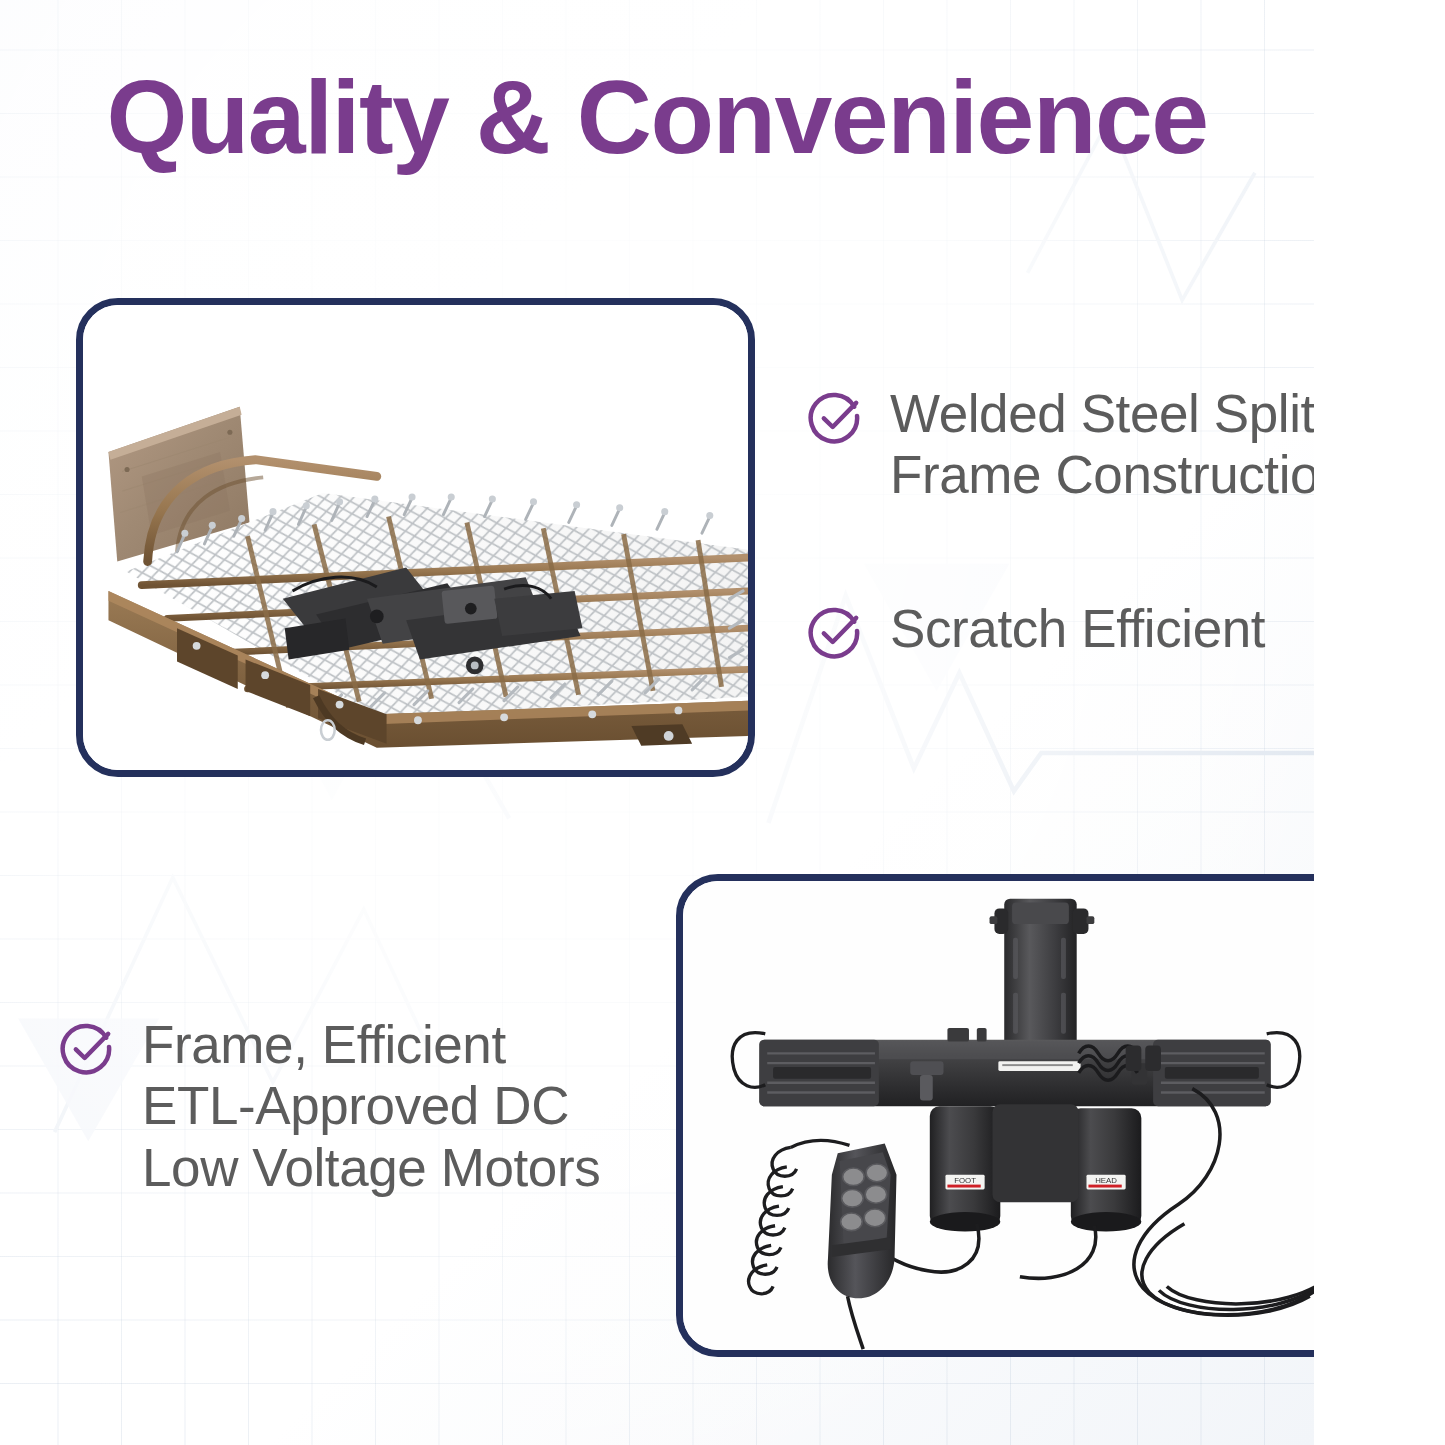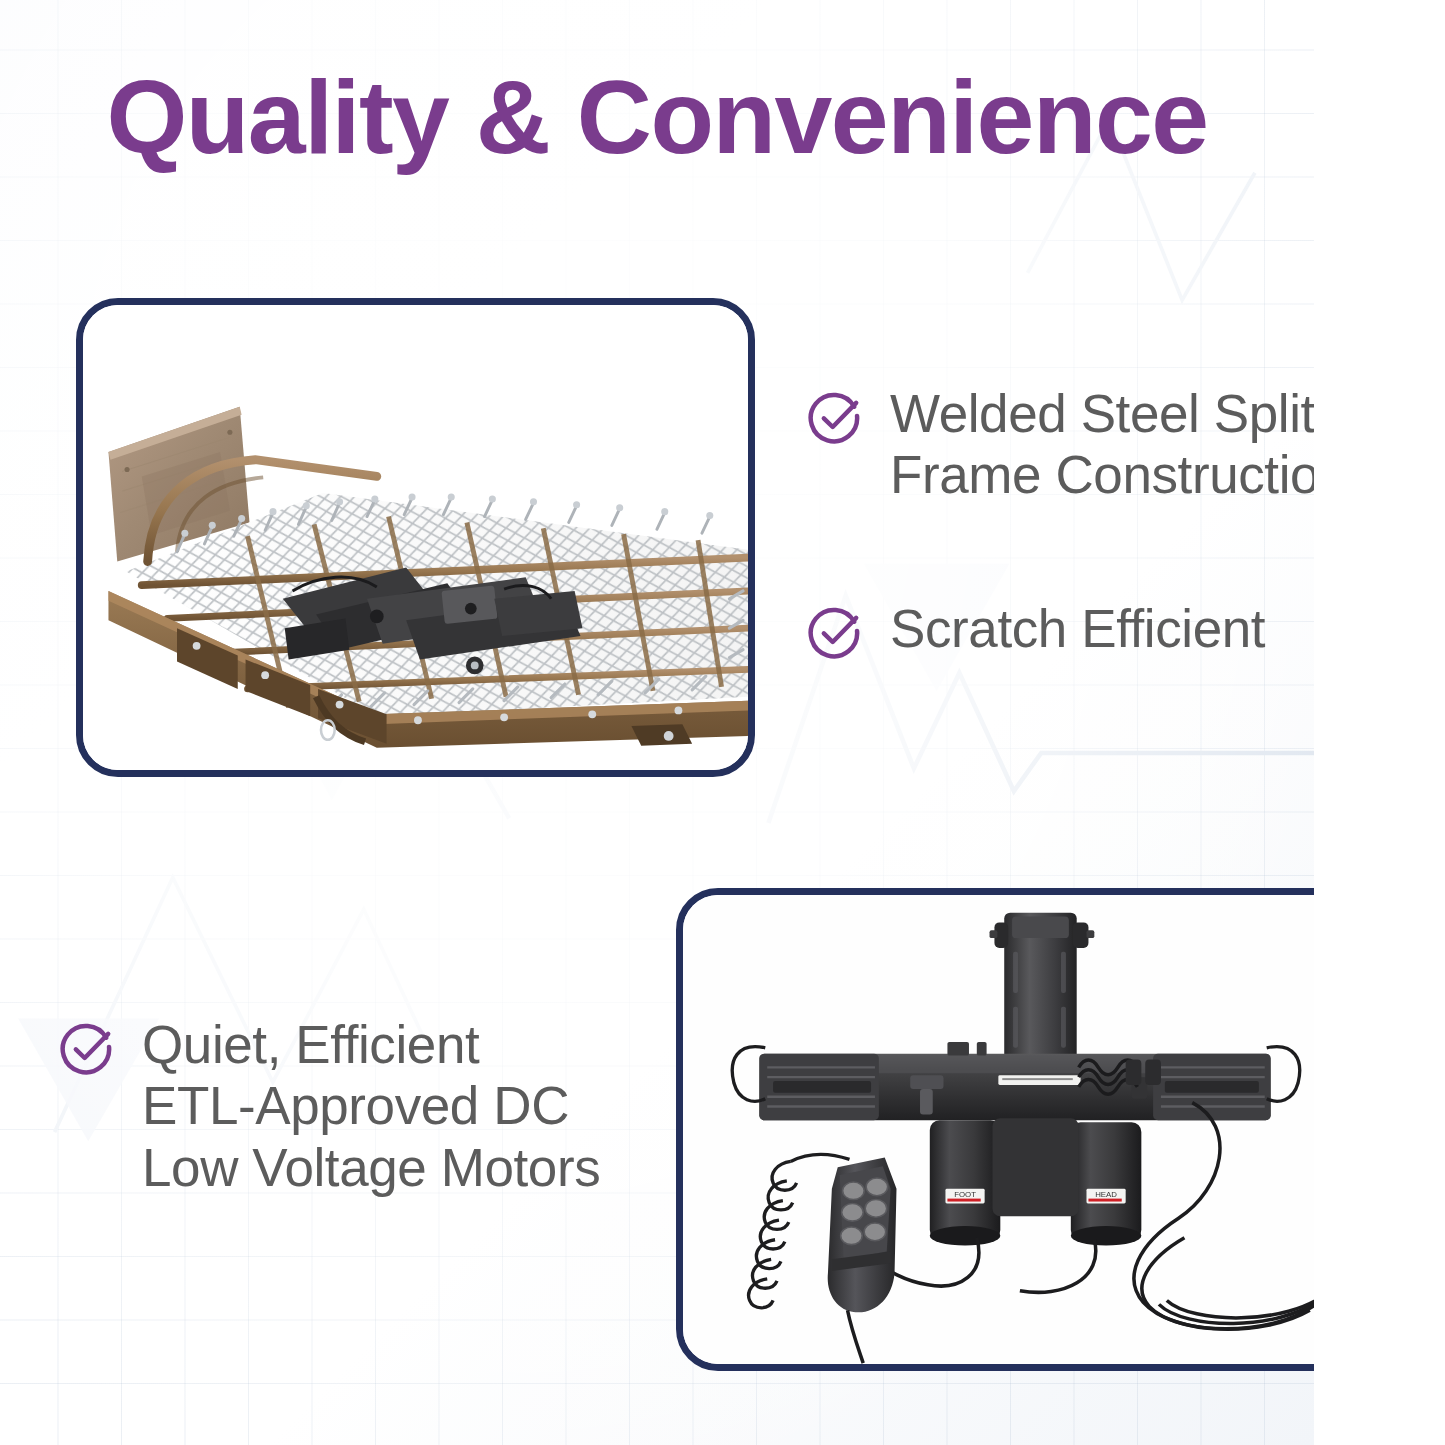--- a/index.html
+++ b/index.html
@@ -52,21 +52,21 @@
   
   .panel {
     position: absolute;
     border: 7px solid #24305c;
     border-radius: 42px;
     background: #ffffff;
     overflow: hidden;
     box-sizing: border-box;
   }
   #panel-bed  { left: 76px;  top: 298px;  width: 679px;  height: 479px; }
-  #panel-motor{ left: 676px; top: 874px;  width: 679px;  height: 483px; margin-top: 14px; }
+  #panel-motor{ left: 676px; top: 874px;  width: 679px;  height: 483px; }
   .photo { position:absolute; inset:0; display:block; }
 
   
   .feature {
     position: absolute;
     display: flex;
     align-items: flex-start;
     gap: 26px;
   }
   #feature-1 { left: 806px; top: 383px; width: 600px; }
@@ -436,18 +436,18 @@
       <path d="M12.3,20.2 L18.4,26.2 L34.6,9.6" fill="none" stroke="#7a3c8d" stroke-width="3.1" stroke-linecap="round" stroke-linejoin="round"></path>
     </svg>
     <div class="feature-text">Scratch Efficient</div>
   </div>
 
   <div class="feature" id="feature-3">
     <svg class="check-icon" viewBox="0 0 40 40">
       <path d="M33.2,12.2 A16,16 0 1 0 35.2,18.6" fill="none" stroke="#7a3c8d" stroke-width="3.1" stroke-linecap="round"></path>
       <path d="M12.3,20.2 L18.4,26.2 L34.6,9.6" fill="none" stroke="#7a3c8d" stroke-width="3.1" stroke-linecap="round" stroke-linejoin="round"></path>
     </svg>
-    <div class="feature-text">Quiet, Efficient
+    <div class="feature-text">Frame, Efficient
 ETL-Approved DC
 Low Voltage Motors</div>
   </div>
 
 </div>
 
 </body></html>

